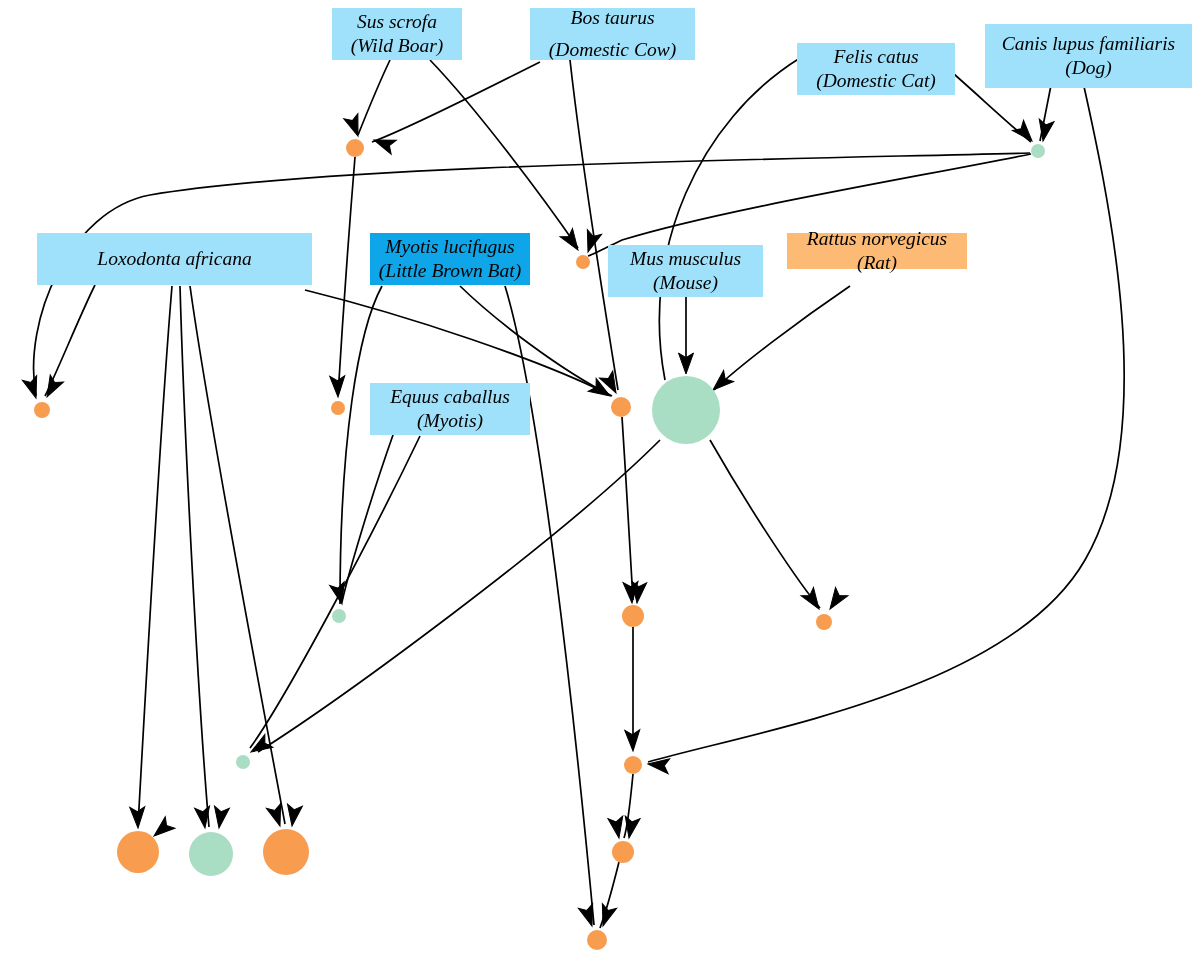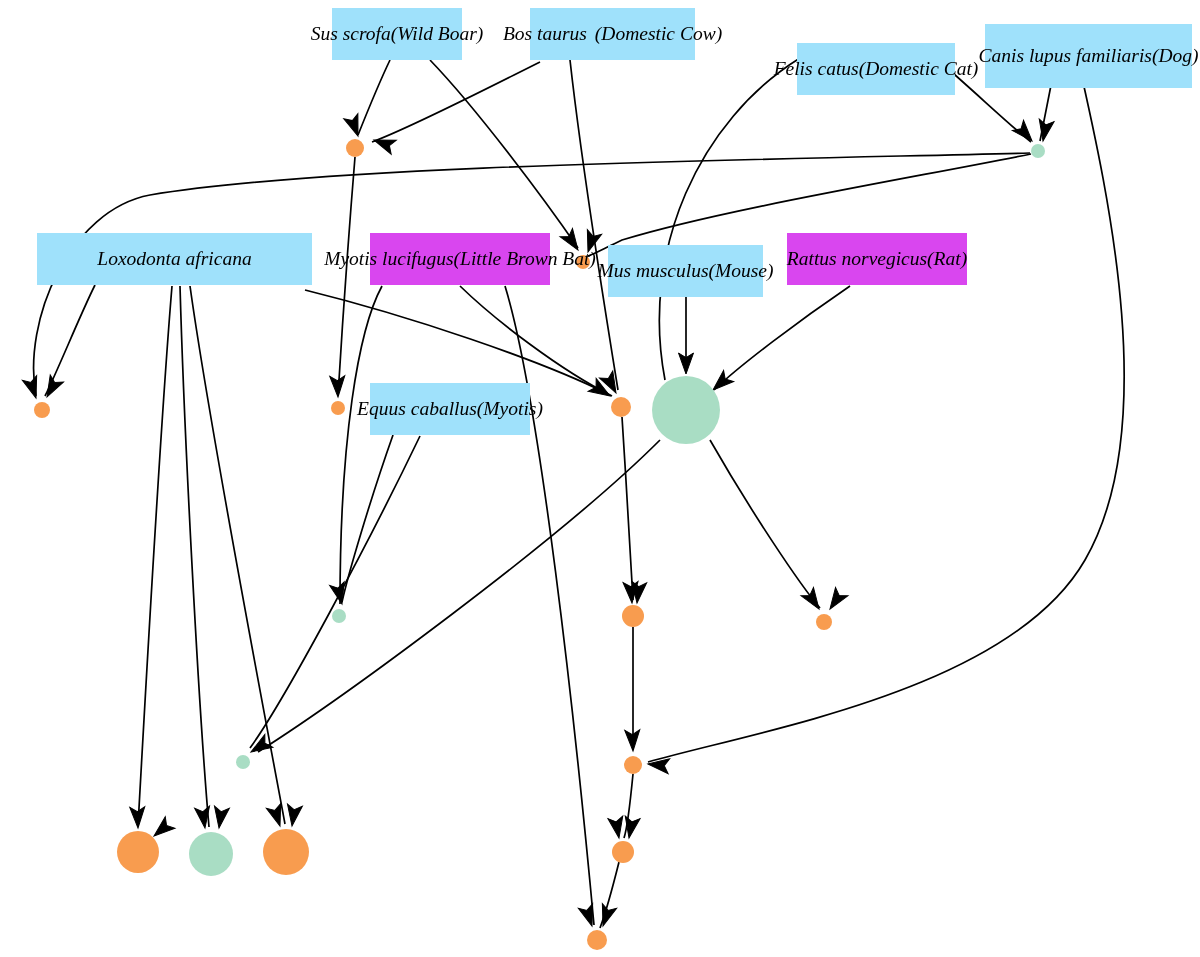--- a/index.html
+++ b/index.html
@@ -37,20 +37,21 @@
   .species-box {
     position: absolute;
     box-sizing: border-box;
     background: #9fe1fb;
     color: #000000;
     font-style: italic;
     font-size: 19.5px;
     line-height: 1.22;
     text-align: center;
     display: flex;
+    flex-direction: column;
     align-items: center;
     justify-content: center;
     padding: 16px 6px;
     white-space: nowrap;
   }
   .species-box .line2 { display: block; }
 </style>
 </head>
 <body>
 
@@ -153,29 +154,29 @@
         <span>Felis catus</span>
         <span class="line2">(Domestic Cat)</span>
       </div>
       <div class="species-box" style="left: 985px; top: 24px; width: 207px; height: 64px; background: rgb(159, 225, 251);">
         <span>Canis lupus familiaris</span>
         <span class="line2">(Dog)</span>
       </div>
       <div class="species-box" style="left: 37px; top: 233px; width: 275px; height: 52px; background: rgb(159, 225, 251);">
         <span>Loxodonta africana</span>
       </div>
-      <div class="species-box" style="left: 370px; top: 233px; width: 180px; height: 52px; background: #d946ef;">
+      <div class="species-box" style="left: 370px; top: 233px; width: 160px; height: 52px; background: #0ea5e9;">
         <span>Myotis lucifugus</span>
         <span class="line2">(Little Brown Bat)</span>
       </div>
       <div class="species-box" style="left: 608px; top: 233px; width: 155px; height: 52px; background: rgb(159, 225, 251); margin-top: 12px;">
         <span>Mus musculus</span>
         <span class="line2">(Mouse)</span>
       </div>
-      <div class="species-box" style="left: 787px; top: 233px; width: 180px; height: 52px; background: #d946ef;">
+      <div class="species-box" style="left: 787px; top: 233px; width: 180px; height: 36px; background: #fdba74;">
         <span>Rattus norvegicus</span>
         <span class="line2">(Rat)</span>
       </div>
       <div class="species-box" style="left: 370px; top: 383px; width: 160px; height: 52px; background: rgb(159, 225, 251);">
         <span>Equus caballus</span>
         <span class="line2">(Myotis)</span>
       </div>
     </div>
 </div>
 

